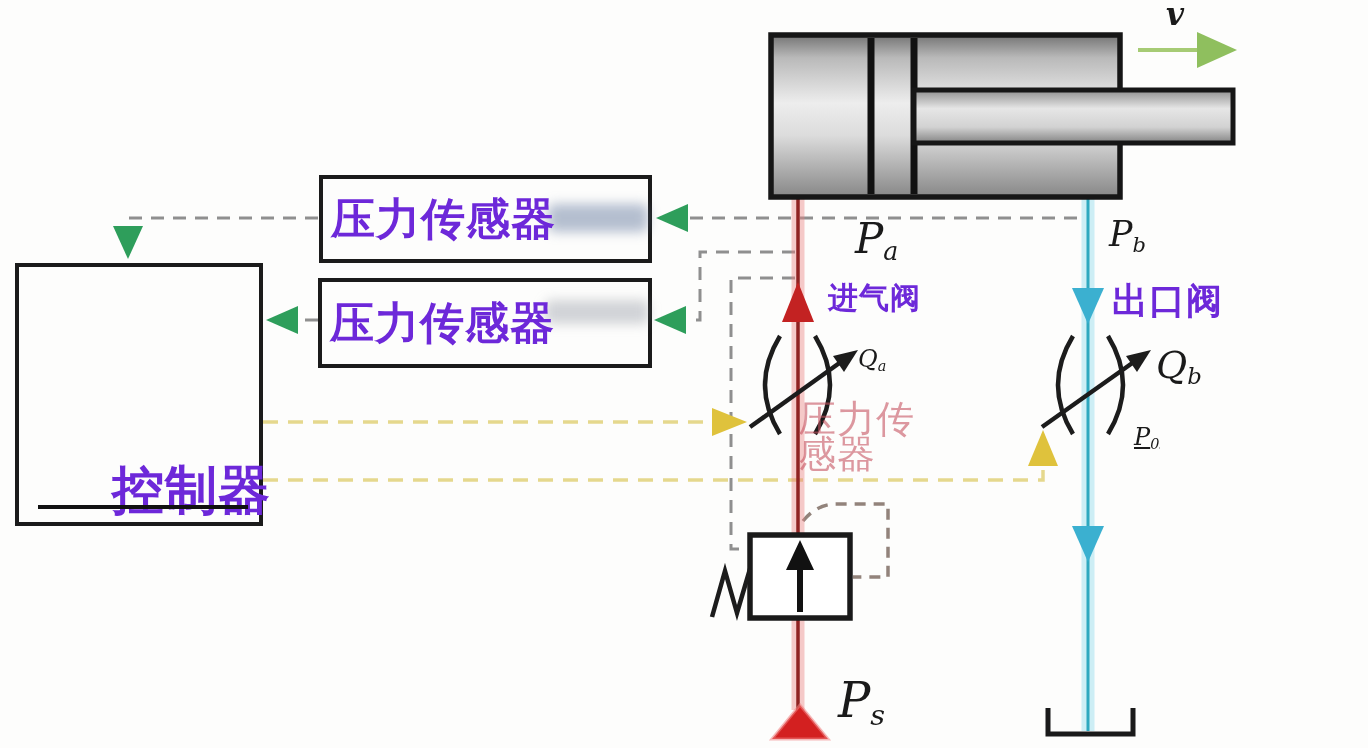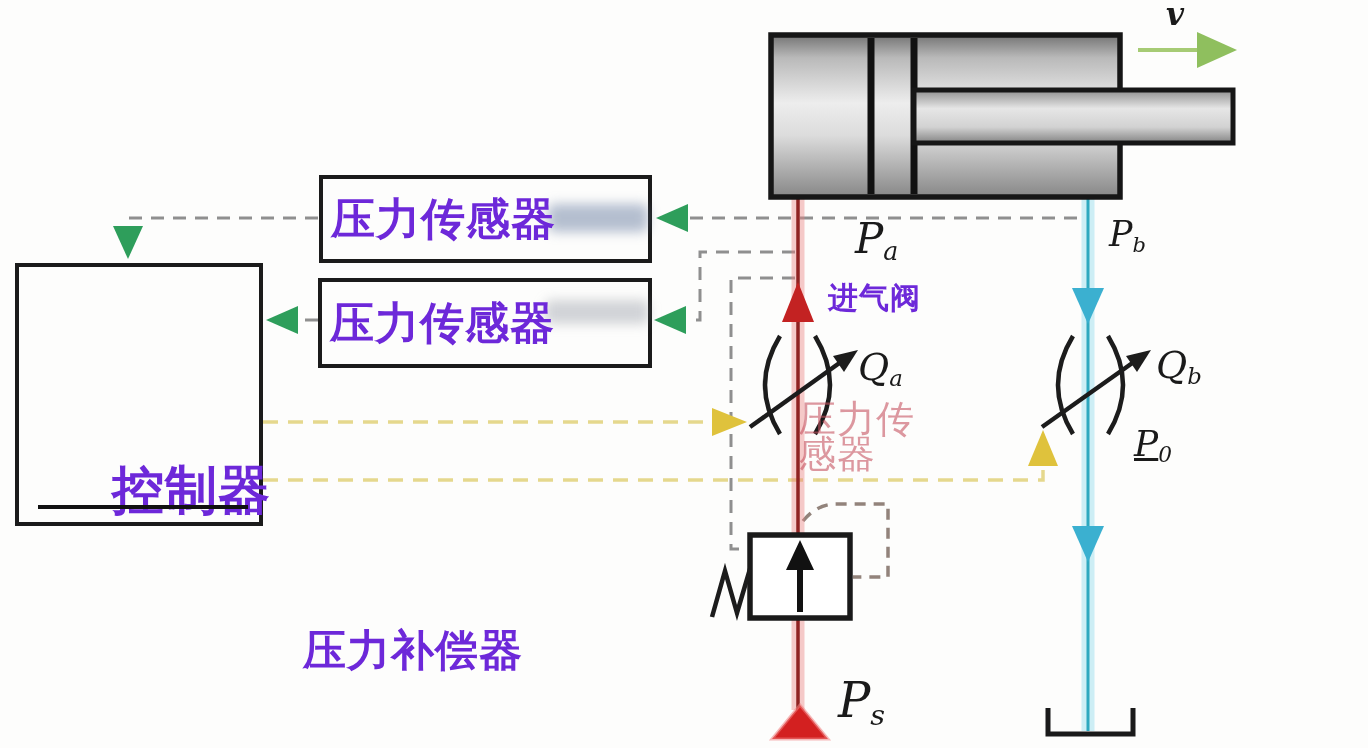--- a/index.html
+++ b/index.html
@@ -151,42 +151,42 @@
 
   <div class="smudge" style="left:548px;top:204px;width:100px;height:28px;background:rgba(92,112,152,0.45);"></div>
   <div class="smudge" style="left:545px;top:300px;width:104px;height:24px;background:rgba(120,128,140,0.33);"></div>
 
   <div class="lbl cn sensor-text" style="left:331px;top:197px;">压力传感器</div>
   <div class="lbl cn sensor-text" style="left:330px;top:301px;">压力传感器</div>
 
   <div class="lbl cn" style="left:112px;top:456px;font-size:52px;">控制器</div>
   <div class="underline" style="left:38px;top:505px;width:210px;height:4px;"></div>
 
-  <div class="lbl cn" style="left:303px;top:622px;font-size:43px;">压力补偿器</div>
 
   <div class="lbl cn" style="left:828px;top:278px;font-size:30px;">进气阀</div>
+  <div class="lbl cn" style="left:1112px;top:277px;font-size:36px;">出口阀</div>
 
   <div class="lbl pink" style="left:798px;top:402px;">
     <div>压力传</div>
     <div>感器</div>
   </div>
 
   <div class="lbl math" style="left:814px;top:214px;font-size:42px;margin-left:41px;">
     <span>P</span><span class="sub">a</span>
   </div>
   <div class="lbl math" style="left:1109px;top:214px;font-size:35px;">
     <span>P</span><span class="sub">b</span>
   </div>
-  <div class="lbl math" style="left:858px;top:345px;font-size:38px;">
+  <div class="lbl math" style="left:858px;top:345px;font-size:24px;">
     <span>Q</span><span class="sub">a</span>
   </div>
   <div class="lbl math" style="left:1156px;top:343px;font-size:38px;">
     <span>Q</span><span class="sub">b</span>
   </div>
-  <div class="lbl math" style="left:1134px;top:423px;font-size:36px;text-decoration:underline;">
+  <div class="lbl math" style="left:1134px;top:423px;font-size:24px;text-decoration:underline;">
     <span>P</span><span class="sub">0</span>
   </div>
   <div class="lbl math" style="left:838px;top:672px;font-size:48px;">
     <span>P</span><span class="sub">s</span>
   </div>
   <div class="lbl math" style="left:1166px;top:-4px;font-size:31px;font-weight:600;">v</div>
 
 </div>
 
 </body></html>

